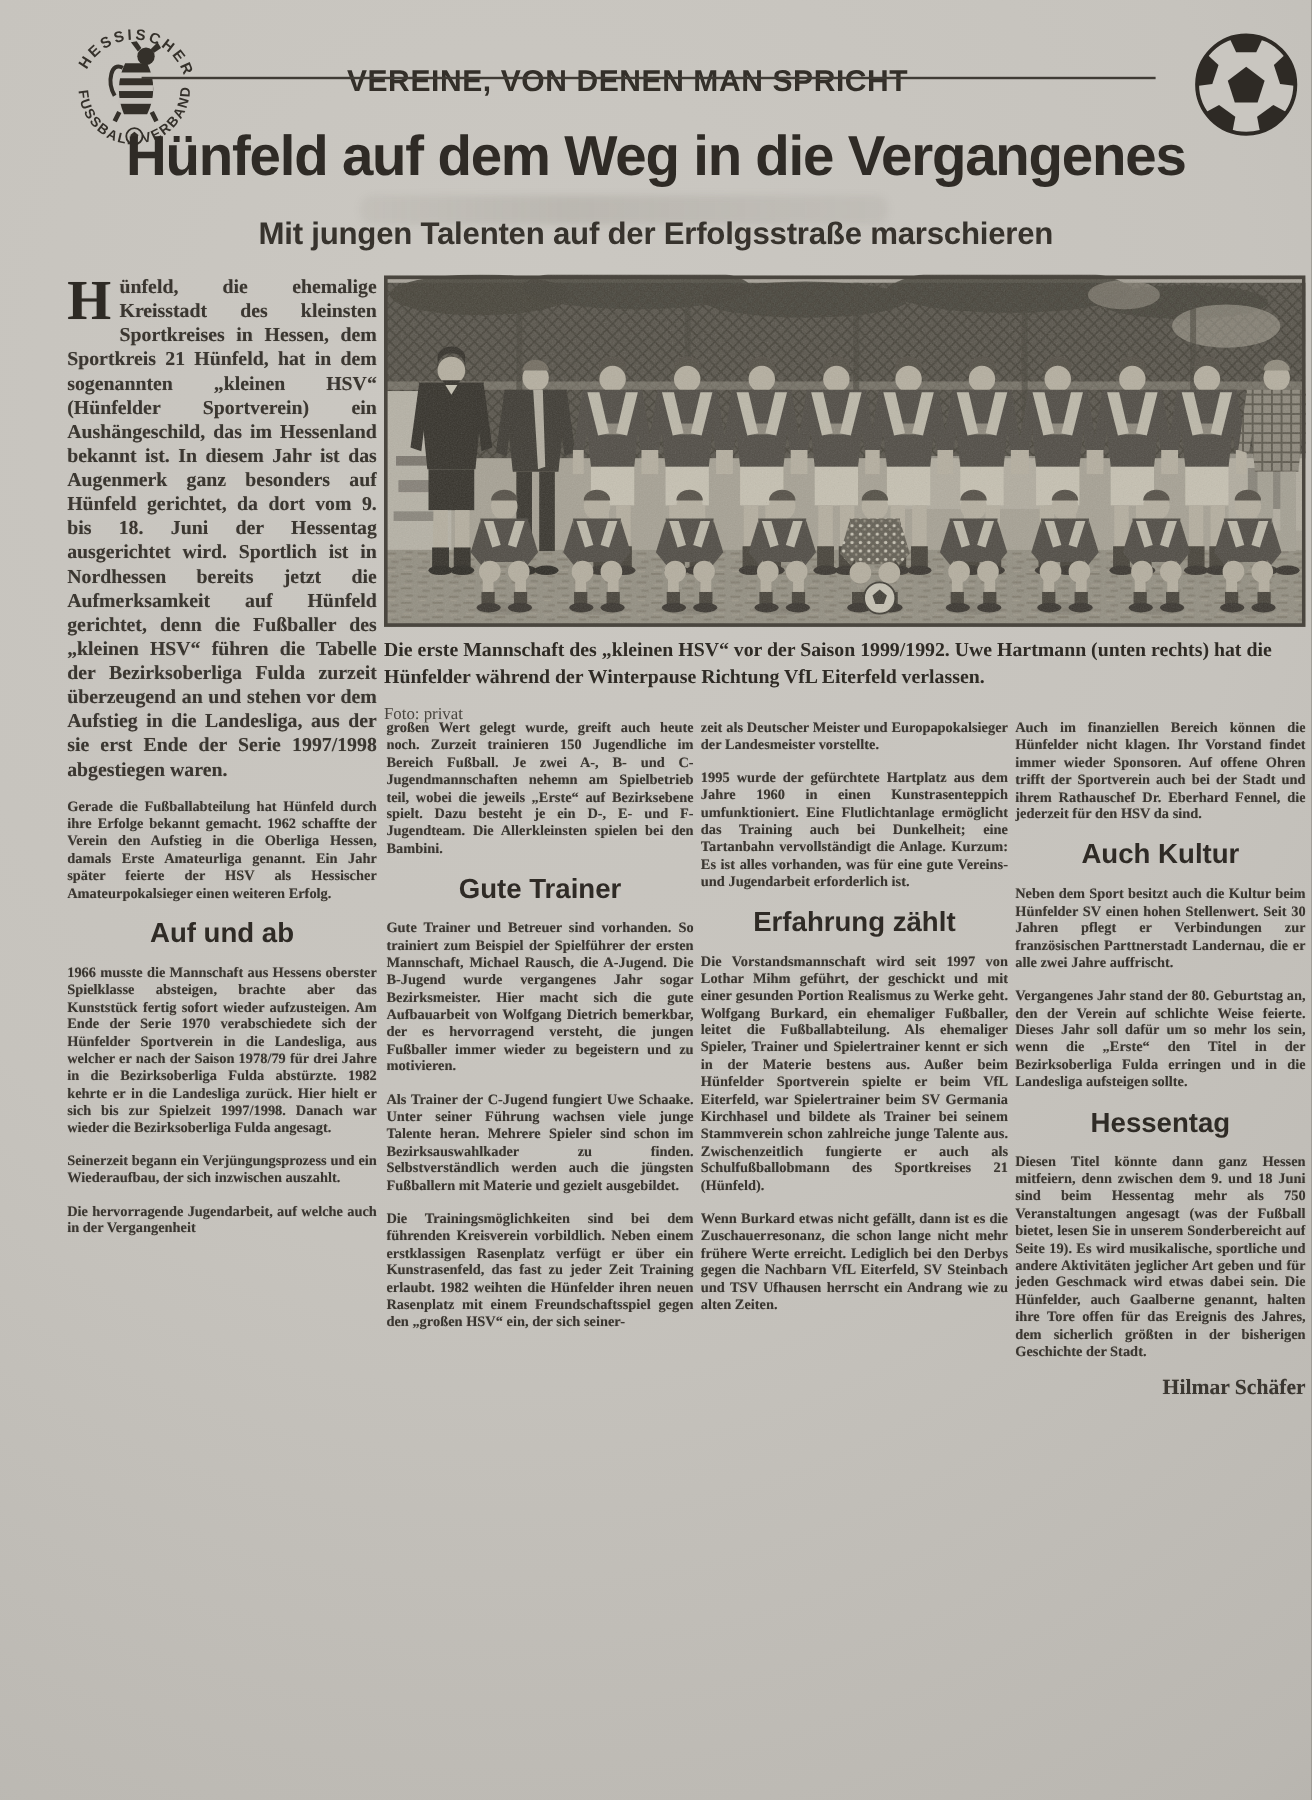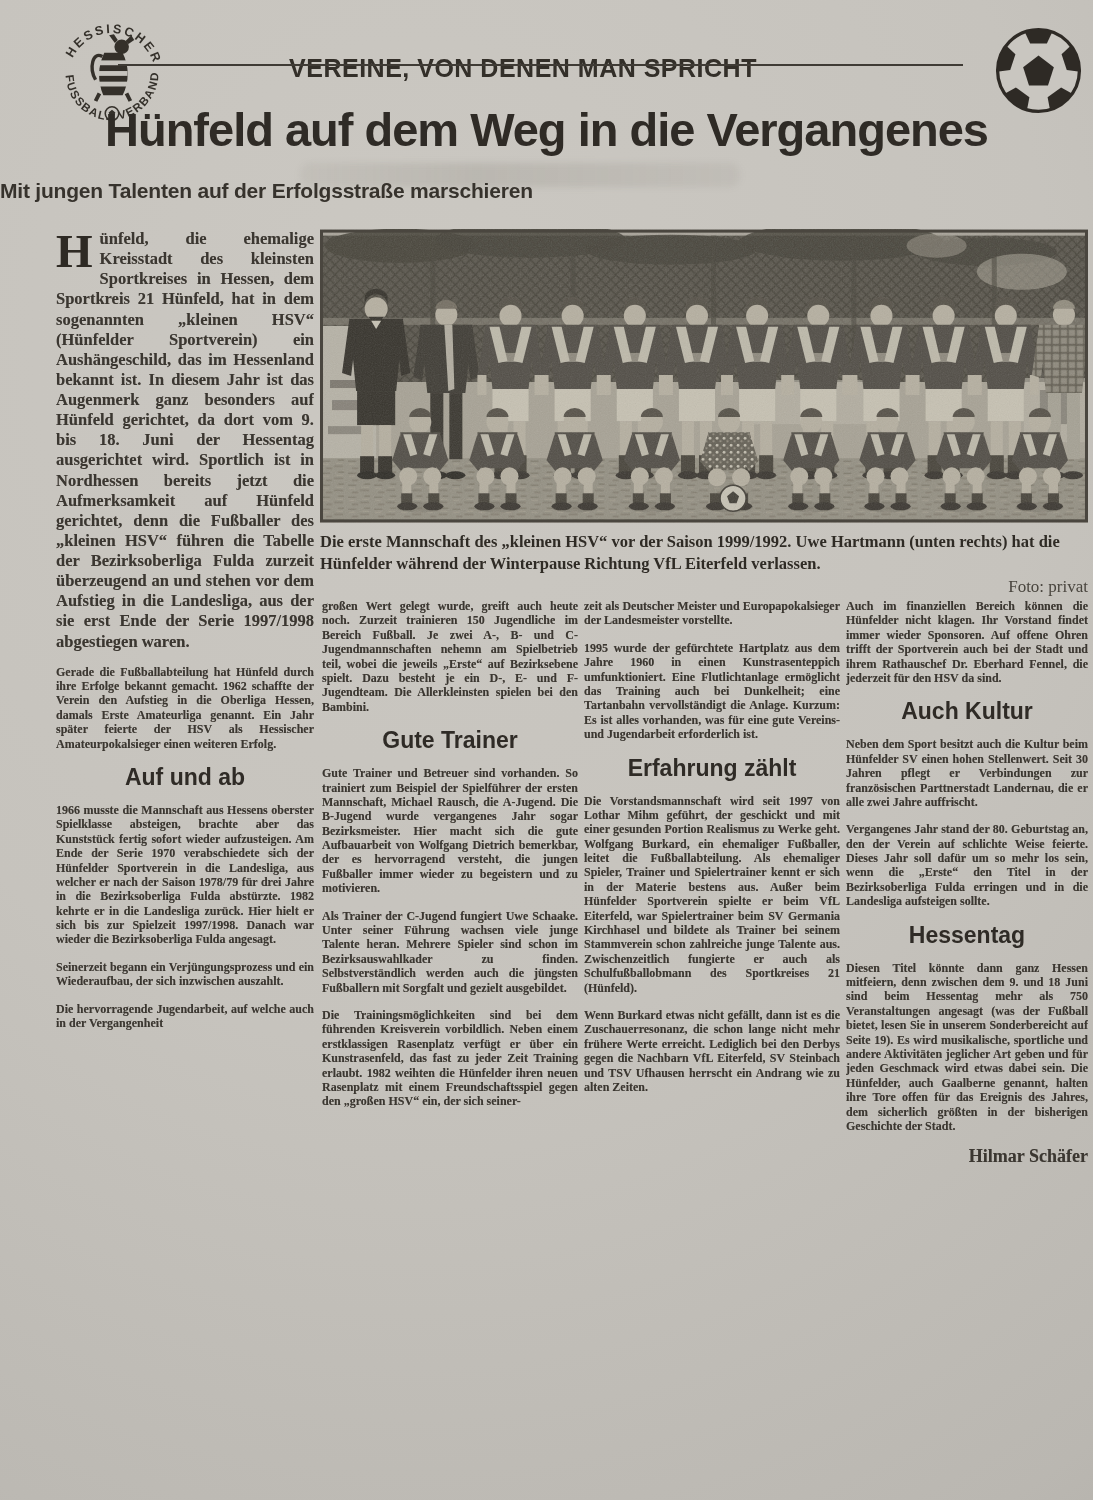--- a/index.html
+++ b/index.html
@@ -18,37 +18,37 @@
   }
   .rule{position:absolute;top:64px;left:118px;width:845px;height:2px;background:#3f3b35;}
   .logo{position:absolute;left:54px;top:14px;width:116px;height:116px;}
   .ballicon{position:absolute;left:990px;top:24px;width:97px;height:93px;}
   .title{
     position:absolute;top:102px;left:0;width:1093px;margin:0;text-align:center;
     font-family:"Liberation Sans", sans-serif;font-weight:700;font-size:47px;
     letter-spacing:-1px;color:#2f2b26;
   }
   .subtitle{
-    position:absolute;top:179px;left:0;width:1093px;margin:0;
-    font-family:"Liberation Sans", sans-serif;font-weight:700;font-size:21px;
+    position:absolute;top:179px;left:0;width:1093px;margin:0;text-align:center;
+    font-family:"Liberation Sans", sans-serif;font-weight:700;font-size:26px;
     letter-spacing:-.2px;color:#37332d;
   }
   .ghost{
     position:absolute;top:163px;left:300px;width:440px;height:24px;border-radius:10px;
     background:linear-gradient(90deg, rgba(110,105,95,.07), rgba(110,105,95,.16) 40%, rgba(110,105,95,.08));
     filter:blur(3px);
   }
   
   .photo{position:absolute;left:320px;top:229px;width:768px;height:294px;margin:0;}
   .photo svg{display:block;width:100%;height:100%;}
   .caption{position:absolute;left:320px;top:531px;width:768px;}
   .caption p{
     margin:0;font-weight:700;font-size:16.5px;line-height:1.33;color:#2f2b25;
   }
-  .credit{ text-align:right;font-size:17px;color:#49453e;margin-top:2px; }
+  .credit{ font-size:14px;color:#49453e;margin-top:13px; }
   
   .col{position:absolute;overflow:hidden;text-align:justify;hyphens:auto;-webkit-hyphens:auto;}
   .col1{left:56px;top:229px;width:258px;height:1271px;}
   .col2{left:322px;top:599px;width:256px;height:901px;}
   .col3{left:584px;top:599px;width:256px;height:901px;}
   .col4{left:846px;top:599px;width:242px;height:901px;}
   .col p{margin:0 0 13px;font-size:12px;line-height:1.2;text-shadow:0 0 .6px rgba(70,65,58,.45);font-weight:bold;}
   .col p.lead{font-weight:700;font-size:16.5px;line-height:1.22;}
   .col p.lead::first-letter{
     float:left;font-size:47px;line-height:.82;font-weight:700;
@@ -305,21 +305,21 @@
       <p class="body-p">Gerade die Fußballabteilung hat Hünfeld durch ihre Erfolge bekannt gemacht. 1962 schaffte der Verein den Aufstieg in die Oberliga Hessen, damals Erste Amateurliga genannt. Ein Jahr später feierte der HSV als Hessischer Amateurpokalsieger einen weiteren Erfolg.</p>
       <h3 class="col-heading">Auf und ab</h3>
       <p class="body-p">1966 musste die Mannschaft aus Hessens oberster Spielklasse absteigen, brachte aber das Kunststück fertig sofort wieder aufzusteigen. Am Ende der Serie 1970 verabschiedete sich der Hünfelder Sportverein in die Landesliga, aus welcher er nach der Saison 1978/79 für drei Jahre in die Bezirksoberliga Fulda abstürzte. 1982 kehrte er in die Landesliga zurück. Hier hielt er sich bis zur Spielzeit 1997/1998. Danach war wieder die Bezirksoberliga Fulda angesagt.</p>
       <p class="body-p">Seinerzeit begann ein Verjüngungsprozess und ein Wiederaufbau, der sich inzwischen auszahlt.</p>
       <p class="body-p">Die hervorragende Jugendarbeit, auf welche auch in der Vergangenheit</p>
     </section>
   <section class="col col2">
       <p class="body-p">großen Wert gelegt wurde, greift auch heute noch. Zurzeit trainieren 150 Jugendliche im Bereich Fußball. Je zwei A-, B- und C-Jugendmannschaften nehemn am Spielbetrieb teil, wobei die jeweils „Erste“ auf Bezirksebene spielt. Dazu besteht je ein D-, E- und F-Jugendteam. Die Allerkleinsten spielen bei den Bambini.</p>
       <h3 class="col-heading">Gute Trainer</h3>
       <p class="body-p">Gute Trainer und Betreuer sind vorhanden. So trainiert zum Beispiel der Spielführer der ersten Mannschaft, Michael Rausch, die A-Jugend. Die B-Jugend wurde vergangenes Jahr sogar Bezirksmeister. Hier macht sich die gute Aufbauarbeit von Wolfgang Dietrich bemerkbar, der es hervorragend versteht, die jungen Fußballer immer wieder zu begeistern und zu motivieren.</p>
-      <p class="body-p">Als Trainer der C-Jugend fungiert Uwe Schaake. Unter seiner Führung wachsen viele junge Talente heran. Mehrere Spieler sind schon im Bezirksauswahlkader zu finden. Selbstverständlich werden auch die jüngsten Fußballern mit Sorgfalt und gezielt ausgebildet.</p>
+      <p class="body-p">Als Trainer der C-Jugend fungiert Uwe Schaake. Unter seiner Führung wachsen viele junge Talente heran. Mehrere Spieler sind schon im Bezirksauswahlkader zu finden. Selbstverständlich werden auch die jüngsten Fußballern mit Materie und gezielt ausgebildet.</p>
       <p class="body-p">Die Trainingsmöglichkeiten sind bei dem führenden Kreisverein vorbildlich. Neben einem erstklassigen Rasenplatz verfügt er über ein Kunstrasenfeld, das fast zu jeder Zeit Training erlaubt. 1982 weihten die Hünfelder ihren neuen Rasenplatz mit einem Freundschaftsspiel gegen den „großen HSV“ ein, der sich seiner-</p>
     </section>
   <section class="col col3">
       <p class="body-p">zeit als Deutscher Meister und Europapokalsieger der Landesmeister vorstellte.</p>
       <p class="body-p">1995 wurde der gefürchtete Hartplatz aus dem Jahre 1960 in einen Kunstrasenteppich umfunktioniert. Eine Flutlichtanlage ermöglicht das Training auch bei Dunkelheit; eine Tartanbahn vervollständigt die Anlage. Kurzum: Es ist alles vorhanden, was für eine gute Vereins- und Jugendarbeit erforderlich ist.</p>
       <h3 class="col-heading">Erfahrung zählt</h3>
       <p class="body-p">Die Vorstandsmannschaft wird seit 1997 von Lothar Mihm geführt, der geschickt und mit einer gesunden Portion Realismus zu Werke geht. Wolfgang Burkard, ein ehemaliger Fußballer, leitet die Fußballabteilung. Als ehemaliger Spieler, Trainer und Spielertrainer kennt er sich in der Materie bestens aus. Außer beim Hünfelder Sportverein spielte er beim VfL Eiterfeld, war Spielertrainer beim SV Germania Kirchhasel und bildete als Trainer bei seinem Stammverein schon zahlreiche junge Talente aus. Zwischenzeitlich fungierte er auch als Schulfußballobmann des Sportkreises 21 (Hünfeld).</p>
       <p class="body-p">Wenn Burkard etwas nicht gefällt, dann ist es die Zuschauerresonanz, die schon lange nicht mehr frühere Werte erreicht. Lediglich bei den Derbys gegen die Nachbarn VfL Eiterfeld, SV Steinbach und TSV Ufhausen herrscht ein Andrang wie zu alten Zeiten.</p>
     </section>
   <section class="col col4">

